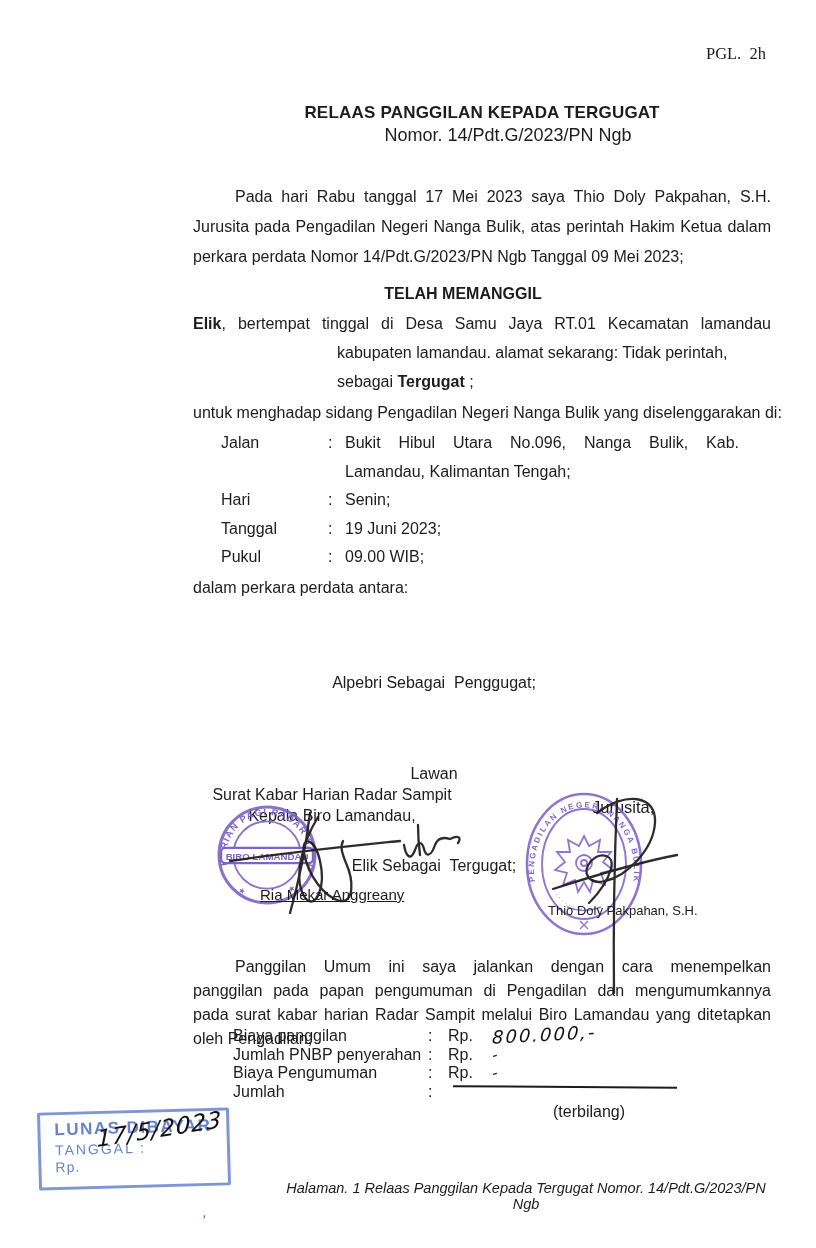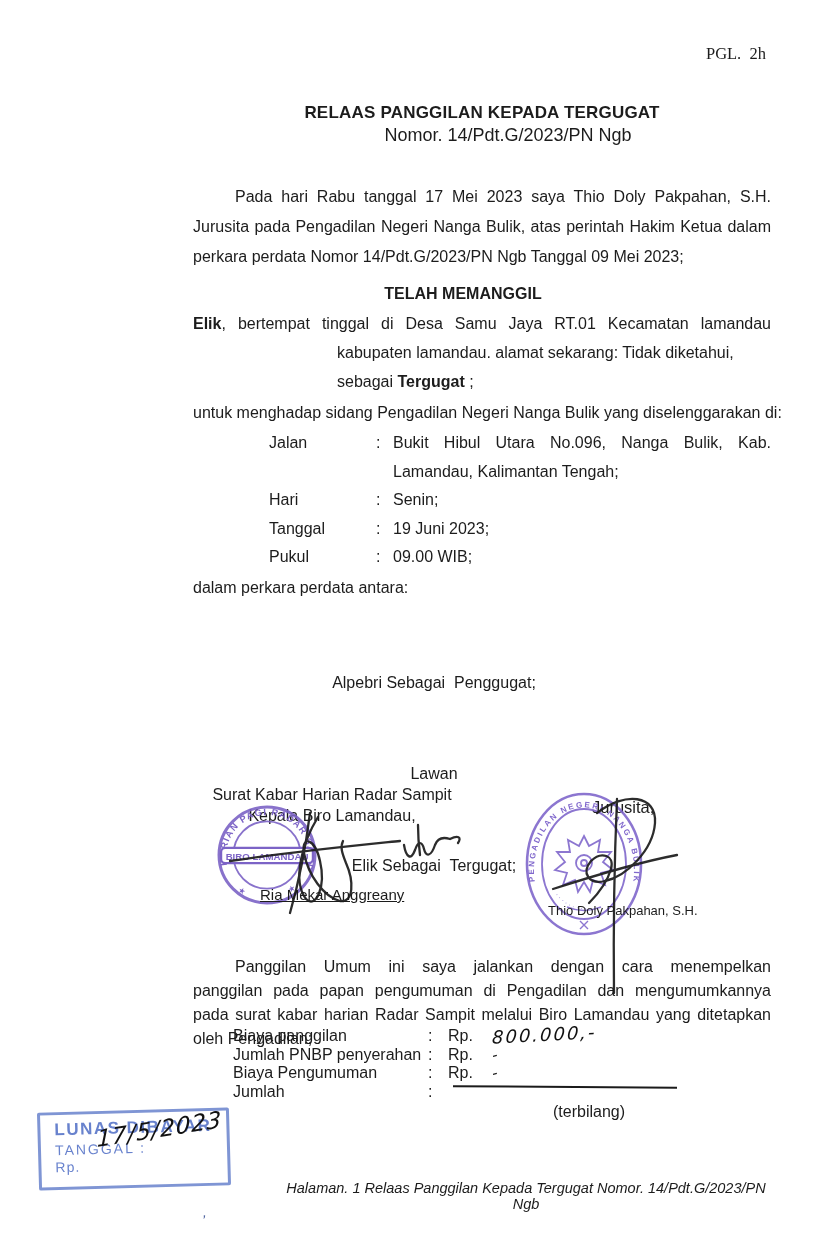--- a/index.html
+++ b/index.html
@@ -27,21 +27,21 @@
 
   .memanggil { margin-top:13px; text-align:center; font-weight:bold; transform:translateX(-19px); }
 
   .elik-block { margin-top:6px; line-height:29px; }
   .elik-inset { margin-left:144px; }
 
   .attend { margin-top:4px; line-height:26px; white-space:nowrap; }
 
   .hearing { margin-top:3px; line-height:28.6px; }
   .h-row { display:flex; }
-  .h-row .lbl { width:107px; margin-left:76px; flex:none; }
+  .h-row .lbl { width:107px; margin-left:28px; flex:none; }
   .h-row .sep { width:17px; flex:none; }
   .h-row .val { width:394px; }
 
   .case-intro { margin-top:2px; line-height:28px; }
 
   .parties { width:482px; line-height:30.5px; margin-top:5px; text-align:center; white-space:pre; }
 
   .announce { margin-top:13px; line-height:24px; font-size:16px; }
 
   
@@ -95,21 +95,21 @@
     <div class="para opening">
       <div class="jline indent">Pada hari Rabu tanggal 17 Mei 2023 saya Thio Doly Pakpahan, S.H.</div>
       <div class="jline">Jurusita pada Pengadilan Negeri Nanga Bulik, atas perintah Hakim Ketua dalam</div>
       <div class="jline-last">perkara perdata Nomor 14/Pdt.G/2023/PN Ngb Tanggal 09 Mei 2023;</div>
     </div>
 
     <div class="memanggil">TELAH MEMANGGIL</div>
 
     <div class="elik-block">
       <div class="jline"><b>Elik</b><span>, bertempat tinggal di Desa Samu Jaya  RT.01 Kecamatan lamandau</span></div>
-      <div class="elik-inset">kabupaten lamandau. alamat sekarang: Tidak diketahui,</div>
+      <div class="elik-inset">kabupaten lamandau. alamat sekarang: Tidak perintah,</div>
       <div class="elik-inset"><span>sebagai </span><b>Tergugat</b><span> ;</span></div>
     </div>
 
     <div class="attend">untuk menghadap sidang Pengadilan Negeri Nanga Bulik yang diselenggarakan di:</div>
 
     <div class="hearing">
       <div class="h-row">
         <span class="lbl">Jalan</span>
         <span class="sep">:</span>
         <span class="val">

